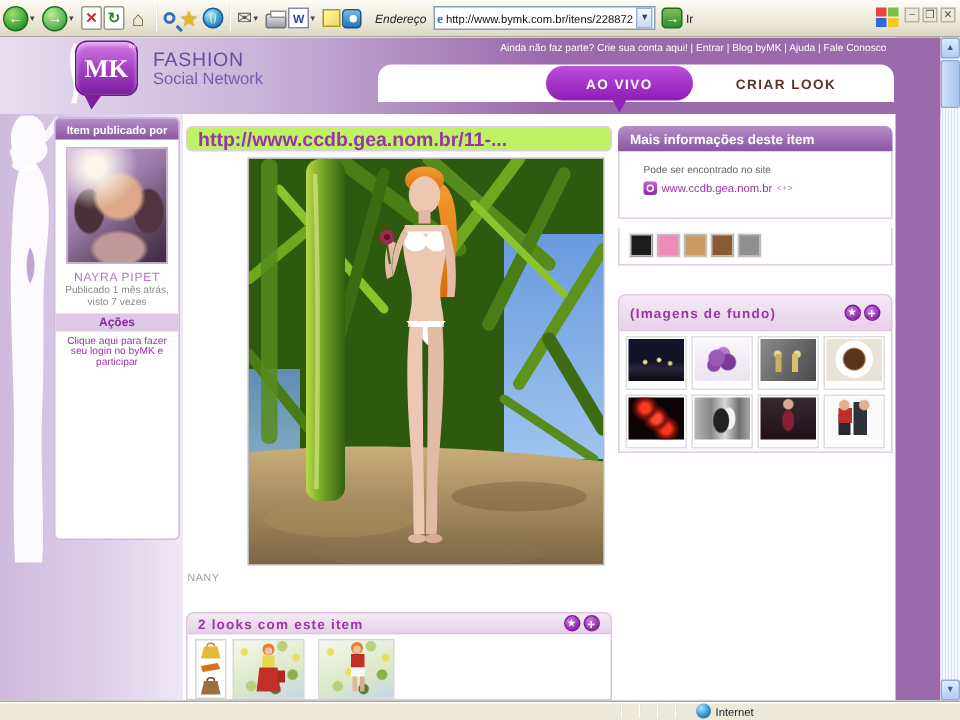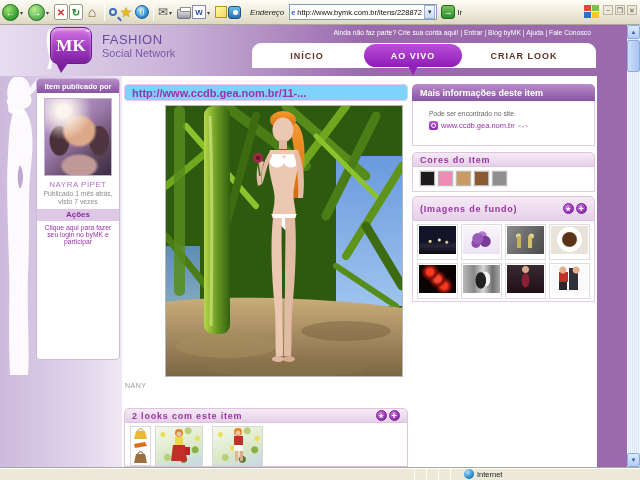--- a/index.html
+++ b/index.html
@@ -129,23 +129,23 @@
       radial-gradient(ellipse 40% 22% at 52% 88%, #c09898 0 60%, rgba(0,0,0,0) 75%),
       linear-gradient(140deg,#c8a8d8,#9a78a8 45%,#604860 75%,#3a2a44); }
   #sb-name { left:0; top:101px; width:82px; text-align:center; font-size:8px; color:#b473c4; letter-spacing:.5px; }
   #sb-meta1,#sb-meta2 { left:0; width:82px; text-align:center; font-size:6.8px; color:#8a8a8a; }
   #sb-meta1 { top:111px; } #sb-meta2 { top:119px; }
   #sb-acoes { left:0; top:130px; width:82px; height:12px; background:#ddc9e6; color:#8a2aa0;
     font-size:8px; font-weight:bold; text-align:center; line-height:12px; }
   #sb-login { left:3px; top:145px; width:76px; text-align:center; font-size:6.8px; color:#9933aa; cursor:pointer; }
 
   
-  #main-title { left:124px; top:59px; width:284px; height:17px; background:#7dd3fc; border:1px solid #e0cce4;
+  #main-title { left:124px; top:59px; width:284px; height:17px; background:#bef264; border:1px solid #e0cce4;
     border-radius:4px; display:flex; align-items:center; padding:0 7px;
-    font-size:11px; font-weight:bold; color:#9933aa; }
+    font-size:13px; font-weight:bold; color:#9933aa; }
   #main-img { left:165px; top:80px; width:238px; height:272px; border:1px solid #b8b8b8; overflow:hidden; }
   #caption { left:125px; top:357px; font-size:7px; color:#999; letter-spacing:.5px; }
   #looks { left:124px; top:383px; width:284px; height:59px; }
   #looks-head { height:15px; border-radius:5px 5px 0 0; }
   #looks-body { height:44px; display:flex; gap:4px; padding:3px 0 0 5px; border:1px solid #dcc4dc; border-top:none; background:#fff; }
   .lk-thumb { border:1px solid #d8d8d8; background:#fff; flex:none; }
 
   
   .floral { background:
       radial-gradient(circle at 15% 20%, #e8e05a 0 2px, rgba(0,0,0,0) 3px),
@@ -303,21 +303,20 @@
         <span id="logo-tm" class="abs">tm</span>
         <div id="logo-tail" class="abs"></div>
       </div>
       <div id="brand" class="abs">
         <div id="brand-1">FASHION</div>
         <div id="brand-2">Social Network</div>
       </div>
       <div id="account-bar" class="abs">Ainda não faz parte? Crie sua conta aqui! | Entrar | Blog byMK | Ajuda | Fale Conosco</div>
 
       <div id="tabbar" class="abs">
-        <span class="tab" id="tab-inicio">INÍCIO</span>
         <span class="tab" id="tab-aovivo">AO VIVO</span>
         <span class="tab" id="tab-criar">CRIAR LOOK</span>
       </div>
     </div>
 
     <div id="sidebar" class="abs">
       <div id="sb-head" class="abs phead">Item publicado por</div>
       <div id="sb-photo" class="abs"></div>
       <div id="sb-name" class="abs">NAYRA PIPET</div>
       <div id="sb-meta1" class="abs">Publicado 1 mês atrás,</div>
@@ -450,23 +449,20 @@
         <span id="info-line">Pode ser encontrado no site</span>
         <span id="info-link-row">
           <span class="site-ic"></span>
           <span id="info-link">www.ccdb.gea.nom.br</span>
           <span id="info-suffix">&lt;+&gt;</span>
         </span>
       </div>
     </div>
 
     <div id="box-colors" class="abs">
-      <div class="lhead">
-        <span>Cores do Item</span>
-      </div>
       <div class="bbody">
         <span class="swatch" style="background-color: rgb(28, 28, 28);"></span>
         <span class="swatch" style="background-color: rgb(240, 138, 182);"></span>
         <span class="swatch" style="background-color: rgb(199, 155, 98);"></span>
         <span class="swatch" style="background-color: rgb(138, 90, 50);"></span>
         <span class="swatch" style="background-color: rgb(143, 143, 143);"></span>
       </div>
     </div>
 
     <div id="box-bg" class="abs">

